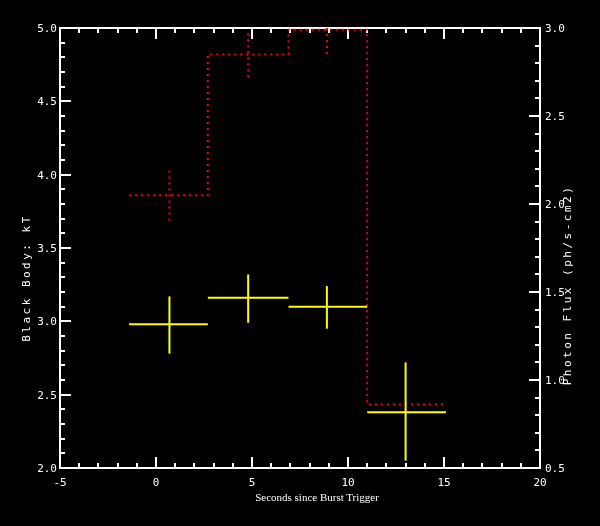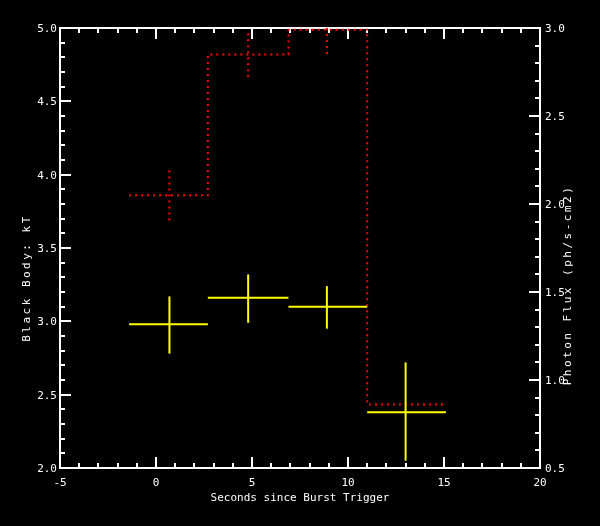--- a/index.html
+++ b/index.html
@@ -13,24 +13,25 @@
   }
   .figure svg { position: absolute; left: 0; top: 0; }
   .axis-title {
     position: absolute;
     color: #ffffff;
     font-size: 11px;
     white-space: nowrap;
     -webkit-font-smoothing: none;
   }
   .x-title {
-    left: 300px;
+    left: 317px;
     top: 497px;
     transform: translate(-50%, -50%);
     letter-spacing: 0px;
+    font-family: Liberation Serif, serif;
   }
   .y-title-left {
     left: 26px;
     top: 278px;
     transform: translate(-50%, -50%) rotate(-90deg);
     letter-spacing: 2.5px;
   }
   .y-title-right {
     left: 567px;
     top: 285px;

